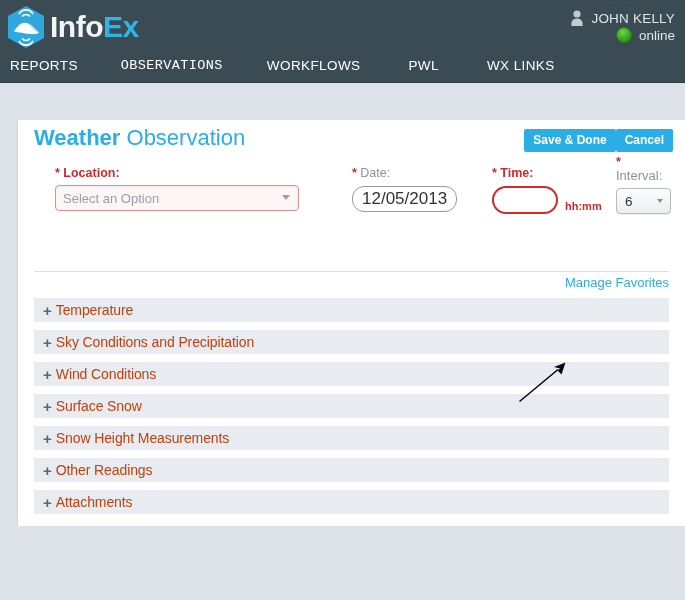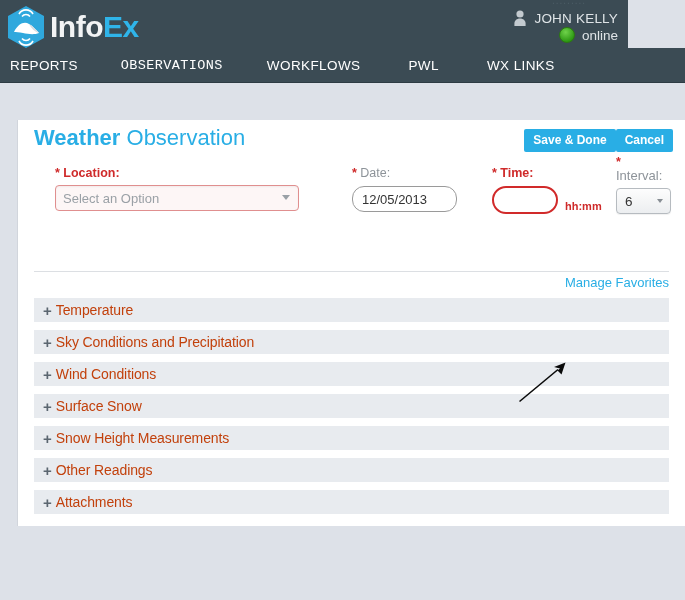--- a/index.html
+++ b/index.html
@@ -9,21 +9,21 @@
     width: 685px; height: 600px;
     background: #dde1e8;
     font-family: "Liberation Sans", sans-serif;
     overflow: hidden;
     position: relative;
   }
 
   
   .topbar {
     position: absolute; left: 0; top: 0;
-    width: 628px; height: 48px;
+    width: 685px; height: 48px;
     background: #3b4b54;
   }
   .logo-wrap {
     position: absolute; left: 6px; top: 5px;
     display: flex; align-items: center;
   }
   .logo-hex { width: 40px; height: 44px; display: block; }
   .logo-text {
     font-size: 30px; font-weight: bold; letter-spacing: -0.5px;
     margin-left: 4px; line-height: 44px;
@@ -156,21 +156,21 @@
   .f-date { left: 318px; }
   .date-input {
     margin-top: 6px;
     width: 103px; height: 24px;
     border: 1px solid #9a9a9a;
     border-radius: 12px;
     background: #ffffff;
     display: flex; align-items: center;
     cursor: text;
   }
-  .date-val { font-size: 13px; color: #333; margin-left: 9px; }
+  .date-val { font-size: 17px; color: #333; margin-left: 9px; }
 
   
   .f-time { left: 458px; }
   .time-wrap { display: flex; align-items: flex-end; margin-top: 6px; }
   .time-input {
     width: 62px; height: 24px;
     border: 2px solid #d12a2a;
     border-radius: 14px;
     background: #ffffff;
     cursor: text;

